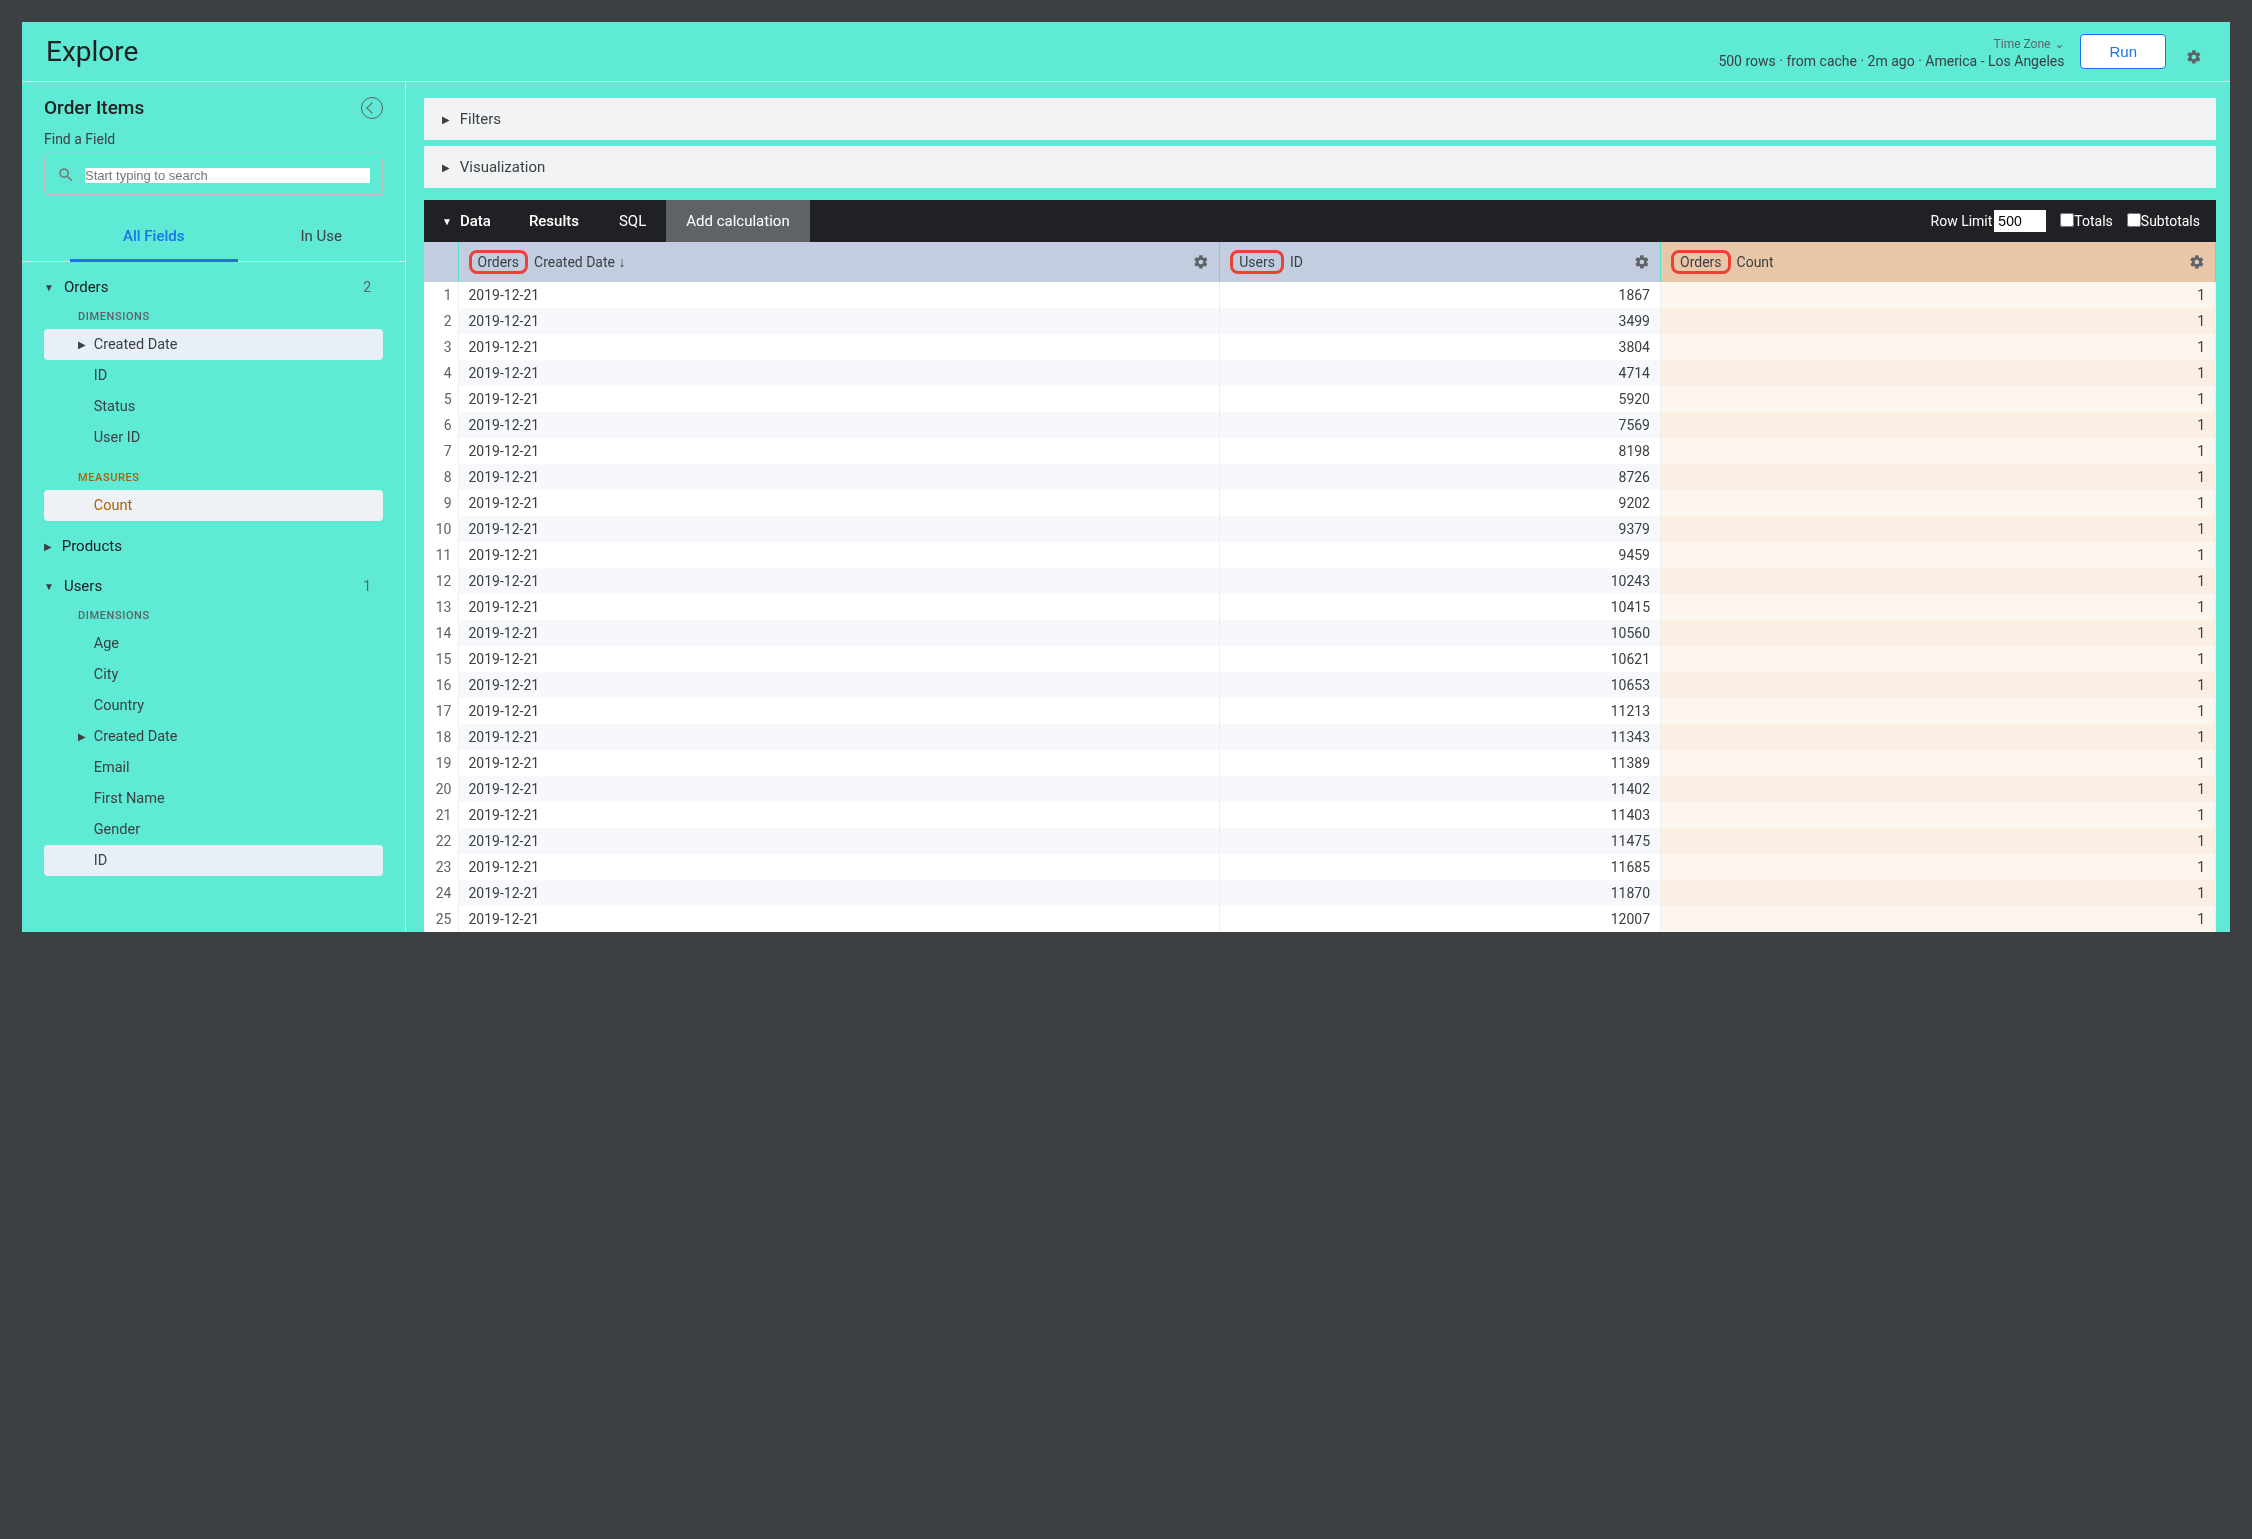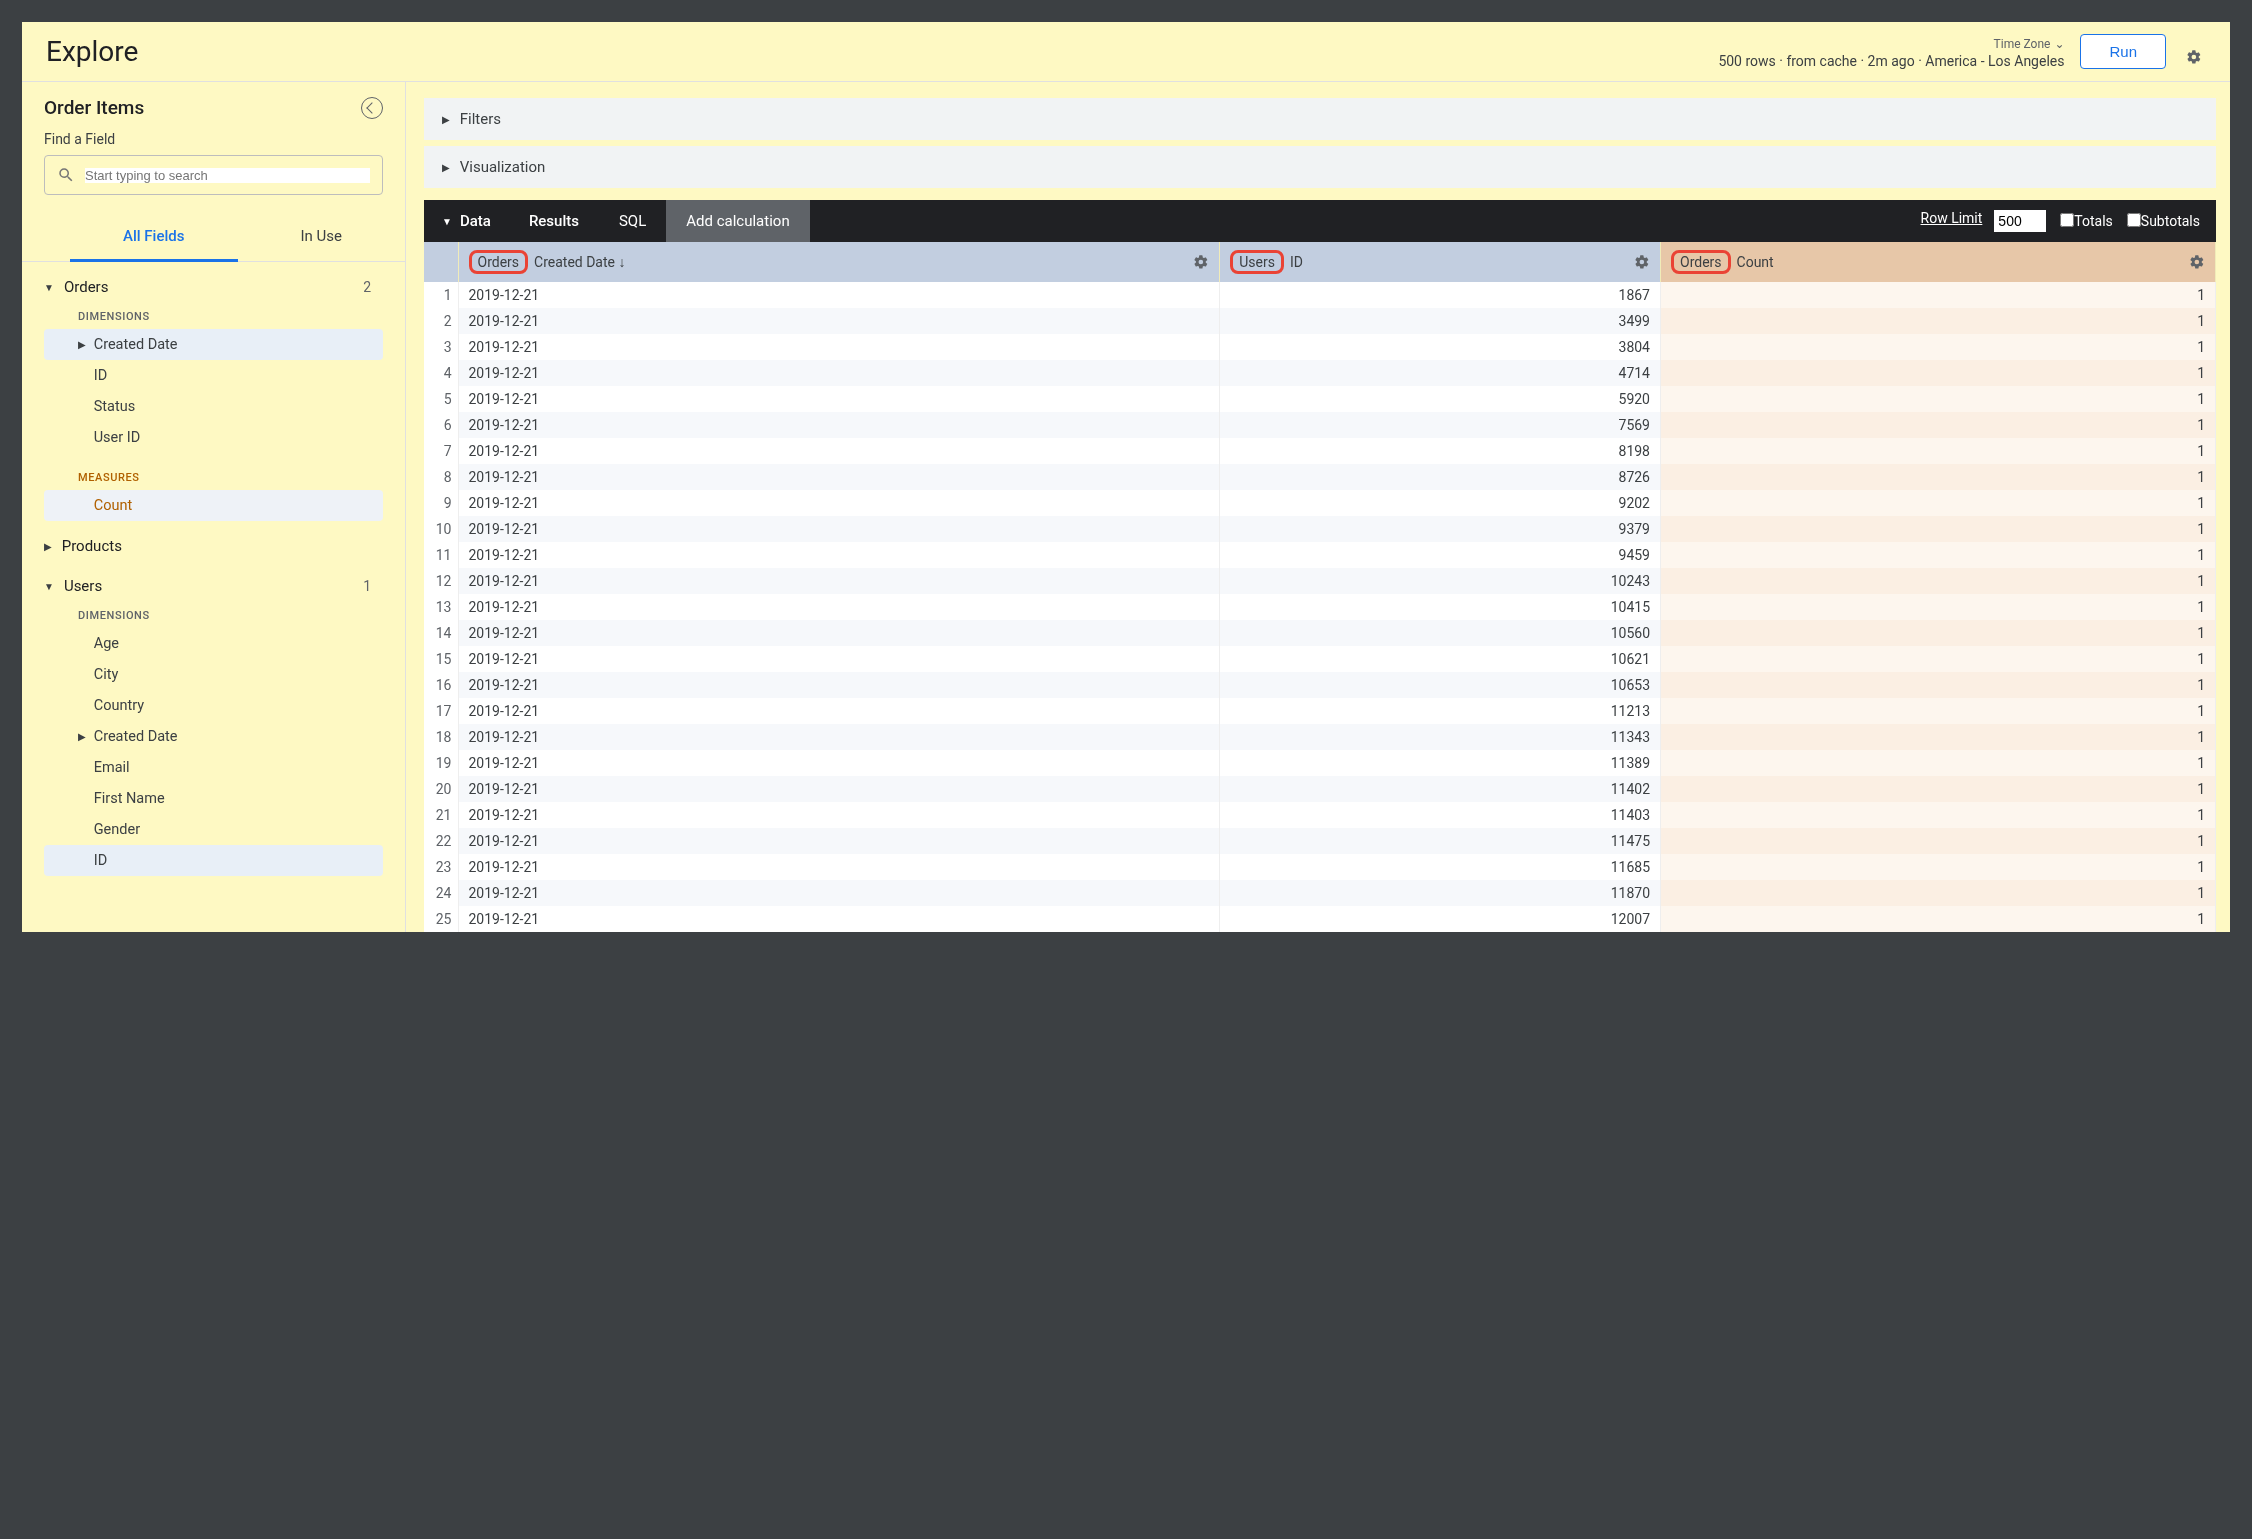--- a/index.html
+++ b/index.html
@@ -4,21 +4,21 @@
 <style>
   * { box-sizing: border-box; margin: 0; padding: 0; }
   body {
     font-family: -apple-system, BlinkMacSystemFont, "Segoe UI", Roboto, "Helvetica Neue", Arial, sans-serif;
     background: #3c4043;
     padding: 22px;
     font-size: 14px;
     color: #3c4043;
   }
   .app {
-    background: #fef9c3;
+    background: #5eead4;
     width: 100%;
     height: 100%;
     display: flex;
     flex-direction: column;
   }
   
   .header {
     display: flex;
     align-items: center;
     justify-content: space-between;
@@ -262,21 +262,21 @@
     color: #fff;
   }
   .data-bar-right {
     margin-left: auto;
     display: flex;
     align-items: center;
     gap: 14px;
     padding-right: 16px;
     font-size: 14px;
   }
-  .row-limit-group { display: flex; align-items: flex-start; gap: 12px; text-decoration: underline; }
+  .row-limit-group { display: flex; align-items: center; gap: 2px; }
   .row-limit-group input {
     width: 52px;
     padding: 3px 4px;
     font-size: 14px;
     border: none;
     background: #fff;
     color: #000;
   }
   .checkbox-group {
     display: flex;

